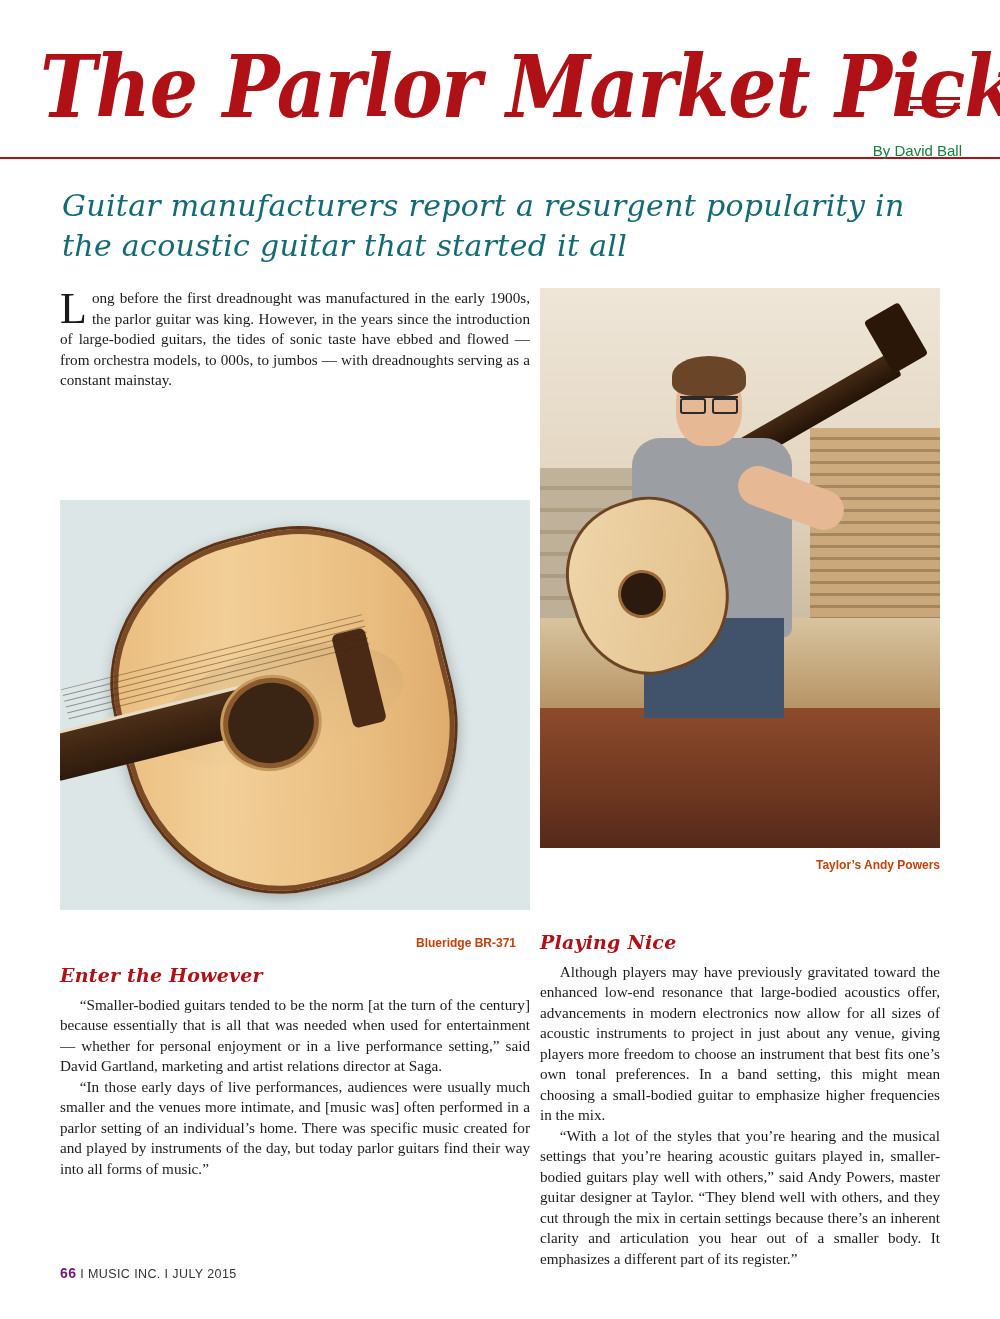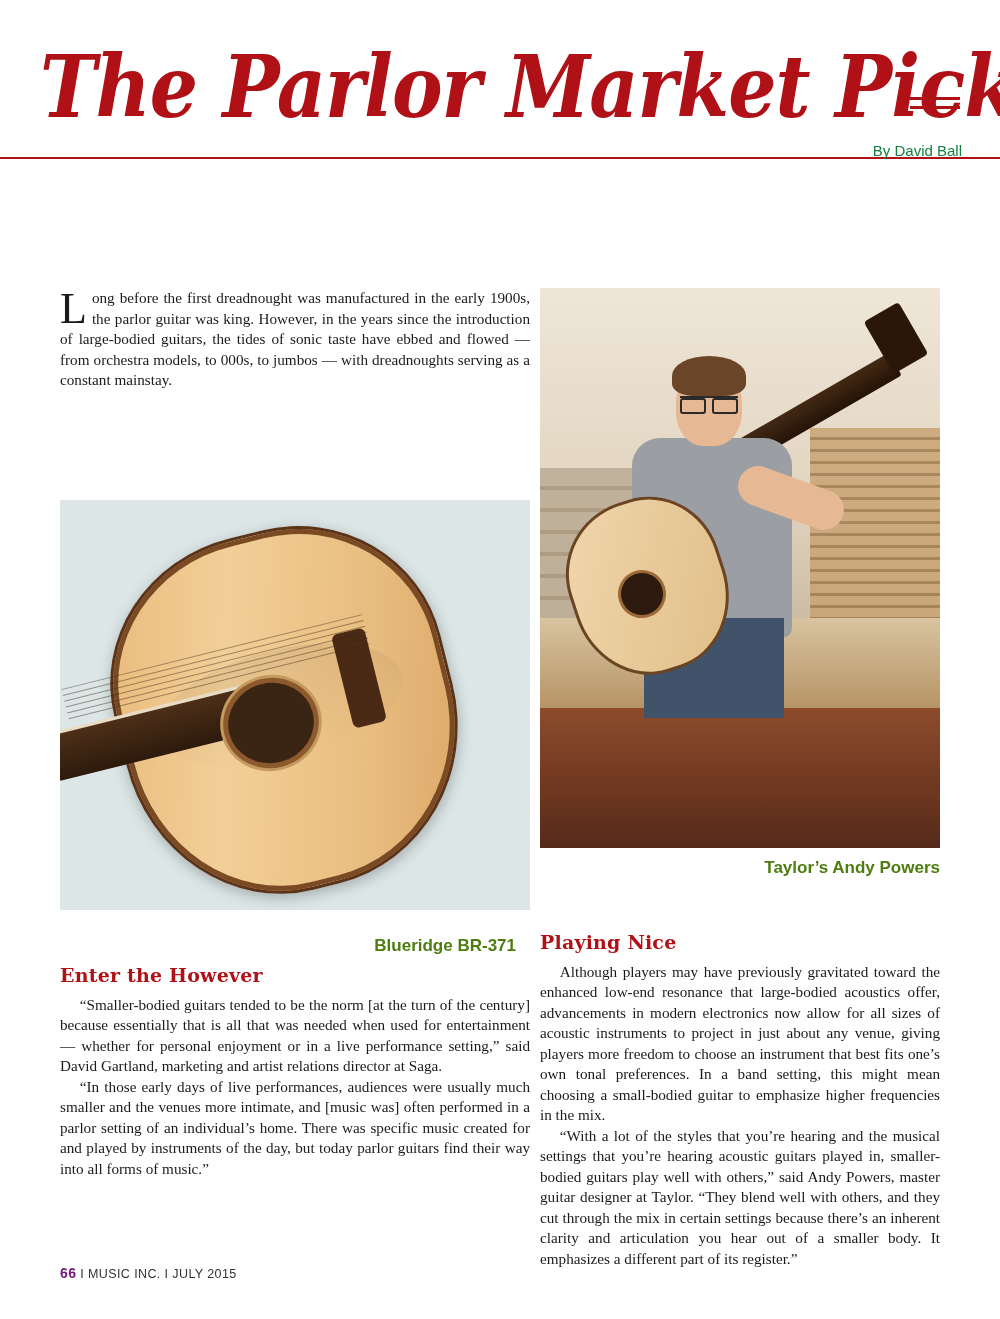--- a/index.html
+++ b/index.html
@@ -120,20 +120,21 @@
     width: 470px;
   }
   .col-right-bottom {
     left: 540px;
     top: 930px;
     width: 400px;
   }
 
   .sect-head {
     font-family: "DejaVu Serif", serif;
+    font-style: italic;
     font-weight: bold;
     font-size: 19px;
     color: #b01116;
     margin: 0 0 6px 0;
     letter-spacing: 0.2px;
   }
 
   
   .photo {
     position: absolute;
@@ -149,23 +150,23 @@
   .photo-person {
     left: 540px;
     top: 288px;
     width: 400px;
     height: 560px;
     background: #c9b9a4;
   }
   .caption {
     position: absolute;
     font-family: "Liberation Sans", sans-serif;
-    font-size: 17px;
+    font-size: 12px;
     font-weight: bold;
-    color: #4d7c0f;
+    color: #c2410c;
     text-align: right;
   }
   .cap-guitar {
     left: 46px;
     top: 916px;
     width: 470px;
     margin-top: 20px;
   }
   .cap-person {
     left: 540px;
@@ -366,20 +367,21 @@
   <div class="masthead">
     <div class="mast-title">The Parlor Market Picks Up</div>
     <div class="mast-bars">
       <div></div>
         <div></div>
     </div>
   </div>
   <div class="rule-main"></div>
   <div class="byline">By David Ball</div>
 
+  <div class="deck">Guitar manufacturers report a resurgent popularity in the acoustic guitar that started it all</div>
 
   <div class="col col-left-top">
     <p class="first">
       <span class="dropcap">L</span><span>ong before the first dreadnought was manufactured in the early 1900s, the parlor guitar was king. However, in the years since the introduction of large-bodied guitars, the tides of sonic taste have ebbed and flowed — from orchestra models, to 000s, to jumbos — with dreadnoughts serving as a constant mainstay.</span>
     </p>
   </div>
 
   <div class="photo photo-guitar">
     <div class="g-body"></div>
     <div class="g-waist"></div>

